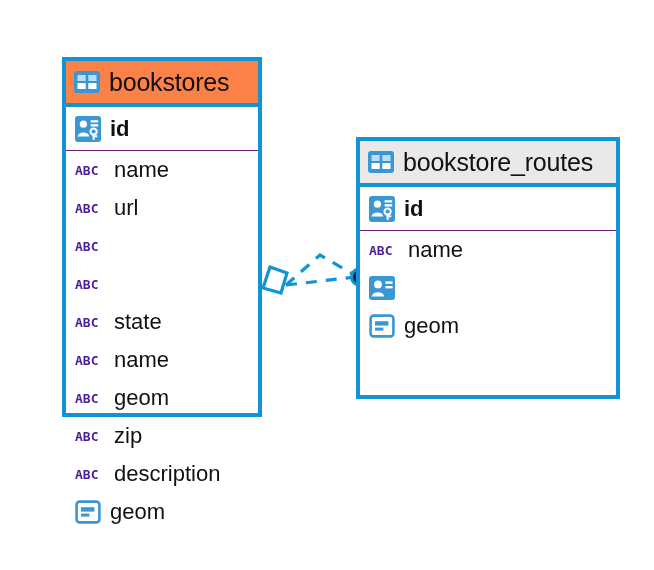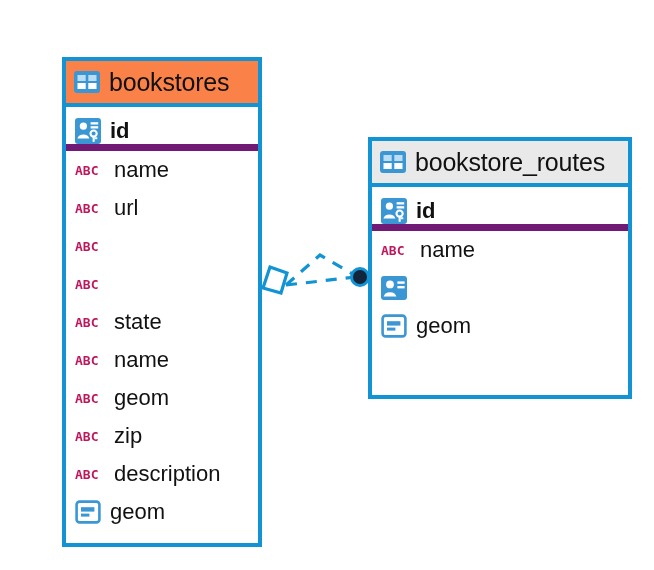--- a/index.html
+++ b/index.html
@@ -51,23 +51,22 @@
   .field-list { display: block; }
 
   .field-row {
     display: flex;
     align-items: center;
     height: 38px;
     padding-left: 9px;
     box-sizing: border-box;
   }
   .field-row.pk {
-    border-bottom: 7px solid #701a75;
+    border-bottom: 1px solid #701a75;
     height: 44px;
-    align-items: flex-end;
   }
   .field-label {
     font-size: 22px;
     color: #111111;
     margin-left: 9px;
     white-space: nowrap;
   }
   .field-row.pk .field-label { font-weight: bold; }
 
   
@@ -75,21 +74,21 @@
     display: inline-block;
     flex: 0 0 auto;
     line-height: 0;
   }
   .icon svg { display: block; }
 
   .abc-icon {
     font-family: "DejaVu Sans Mono", monospace;
     font-size: 13px;
     font-weight: bold;
-    color: #be185d;
+    color: #4c1d95;
     letter-spacing: 0px;
     line-height: 1;
     width: 30px;
     display: inline-block;
     text-align: left;
   }
 
   
   .connector {
     position: absolute;
@@ -107,21 +106,21 @@
 
     <path d="M 286 285 L 320 255 L 356 276" fill="none" stroke="#1193D4" stroke-width="3.2" stroke-dasharray="11 9" stroke-linecap="butt"></path>
 
     <path d="M 286 285 L 356 277" fill="none" stroke="#1193D4" stroke-width="3.2" stroke-dasharray="11 9" stroke-linecap="butt"></path>
 
     <path d="M 270 267 L 287 273 L 281 293 L 263 288 Z" fill="#FFFFFF" stroke="#1193D4" stroke-width="3.2" stroke-linejoin="miter"></path>
 
     <circle cx="360" cy="277" r="8.5" fill="#12253A" stroke="#1193D4" stroke-width="3"></circle>
   </svg>
 
-  <div class="entity" id="entity-bookstores" style="left:62px; top:57px; width:200px; height:490px;">
+  <div class="entity" id="entity-bookstores" style="left:62px; top:57px; width:200px; height:360px;">
 
     <div class="entity-header accent-orange">
       <span class="icon">
         <svg width="26" height="22" viewBox="0 0 26 22">
           <rect x="0" y="0" width="26" height="22" rx="3" fill="#3A97D4"></rect>
           <rect x="3.5" y="4" width="8.2" height="6" fill="#BBDCF2"></rect>
           <rect x="14.3" y="4" width="8.2" height="6" fill="#BBDCF2"></rect>
           <rect x="3.5" y="12" width="8.2" height="6" fill="#FFFFFF"></rect>
           <rect x="14.3" y="12" width="8.2" height="6" fill="#FFFFFF"></rect>
         </svg>
@@ -197,21 +196,21 @@
             <rect x="6" y="7.2" width="13.4" height="4.4" fill="#3A97D4"></rect>
             <rect x="6" y="13.6" width="8.4" height="3.0" fill="#3A97D4"></rect>
           </svg>
         </span>
         <span class="field-label">geom</span>
       </div>
 
     </div>
   </div>
 
-  <div class="entity" id="entity-bookstore-routes" style="left:368px; top:137px; width:264px; height:262px;">
+  <div class="entity" id="entity-bookstore-routes" style="left:356px; top:137px; width:264px; height:262px;">
 
     <div class="entity-header accent-grey">
       <span class="icon">
         <svg width="26" height="22" viewBox="0 0 26 22">
           <rect x="0" y="0" width="26" height="22" rx="3" fill="#3A97D4"></rect>
           <rect x="3.5" y="4" width="8.2" height="6" fill="#BBDCF2"></rect>
           <rect x="14.3" y="4" width="8.2" height="6" fill="#BBDCF2"></rect>
           <rect x="3.5" y="12" width="8.2" height="6" fill="#FFFFFF"></rect>
           <rect x="14.3" y="12" width="8.2" height="6" fill="#FFFFFF"></rect>
         </svg>

